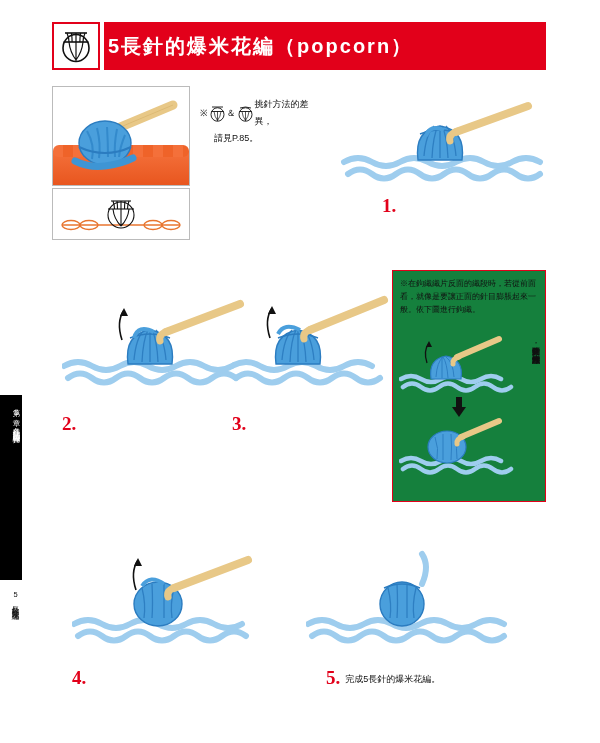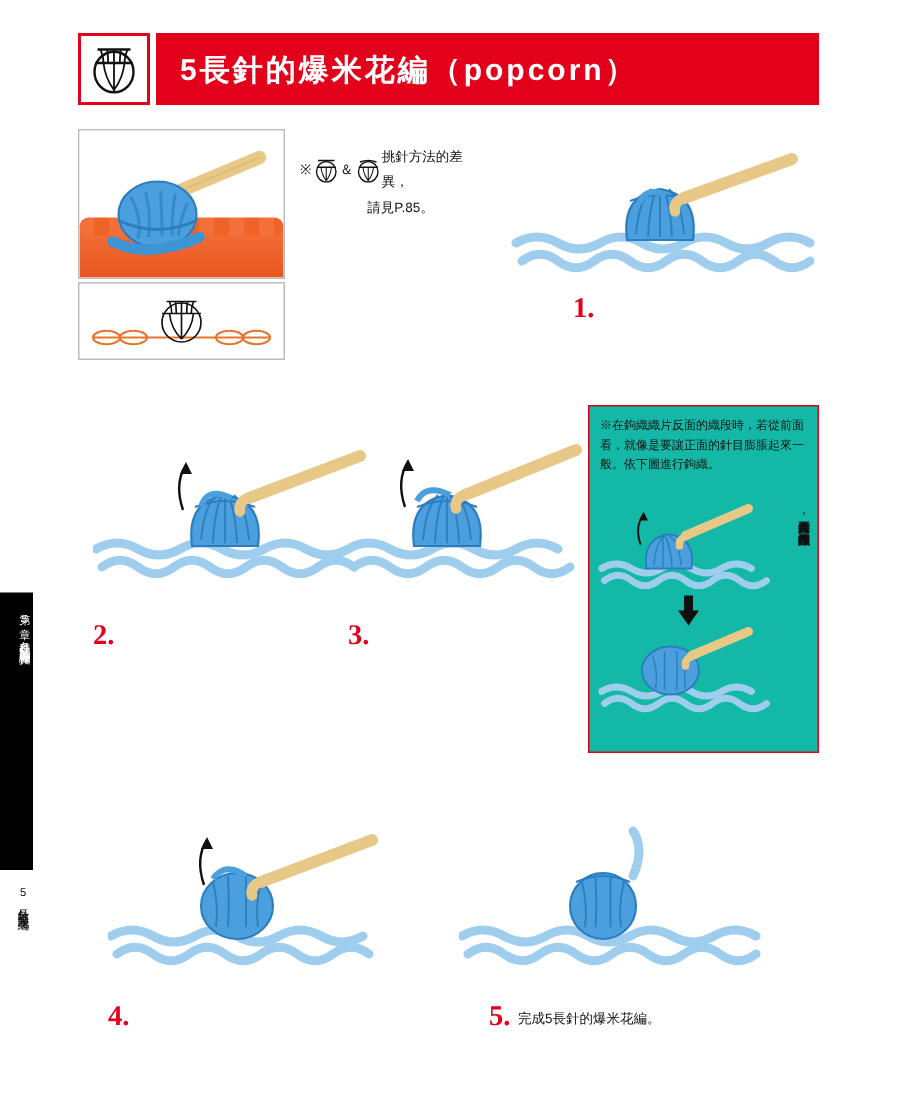--- a/index.html
+++ b/index.html
@@ -32,21 +32,21 @@
     position:absolute;left:52px;top:22px;width:48px;height:48px;
     border:2px solid #e2001a;box-sizing:border-box;
     display:flex;align-items:center;justify-content:center;background:#fff;
   }
   .hdr-bar{
     position:absolute;left:104px;top:22px;width:442px;height:48px;
     background:#e2001a;display:flex;align-items:center;
   }
   .hdr-title{
     color:#fff;font-size:20px;font-weight:bold;letter-spacing:2px;
-    padding-left:16px;
+    padding-left:4px;
   }
 
   
   .photo{
     position:absolute;left:52px;top:86px;width:138px;height:100px;
     border:1px solid #bbb;box-sizing:border-box;overflow:hidden;
     background:#fff;
   }
   .photo .sky{position:absolute;inset:0;background:#ffffff;}
   .photo .orange{position:absolute;left:0;bottom:0;width:100%;height:34px;
@@ -69,21 +69,21 @@
   .cap{position:absolute;display:flex;align-items:flex-start;}
   .cap .num{
     color:#e2001a;font-weight:bold;font-size:19px;line-height:1;
     margin-right:5px;font-family:"Liberation Serif",serif;
   }
   .cap .txt{font-size:9px;line-height:15px;color:#111;padding-top:4px;}
 
   
   .redbox{
     position:absolute;left:392px;top:270px;width:154px;height:232px;
-    border:1.5px solid #e2001a;box-sizing:border-box;background:#14b8a6;
+    border:1.5px solid #e2001a;box-sizing:border-box;background:#15803d;
   }
   .redbox .rtxt{
     position:absolute;left:7px;top:6px;width:140px;
     font-size:8px;line-height:13px;color:#111;
   }
   .redbox .vtxt{
     position:absolute;right:4px;top:70px;height:150px;
     writing-mode:vertical-rl;text-orientation:upright;
     font-size:8px;line-height:12px;color:#111;
   }
@@ -168,21 +168,21 @@
       <span>
         <svg width="15" height="17" viewBox="0 0 30 34">
           <ellipse cx="15" cy="19" rx="13" ry="13.5" fill="none" stroke="#111" stroke-width="1.8"></ellipse>
           <path d="M2.5 13 H27.5" stroke="#111" stroke-width="1.8"></path>
           <path d="M4 6 q11 -4 22 0" stroke="#111" stroke-width="1.8" fill="none"></path>
           <path d="M8 13 q1 10 7 18 M22 13 q-1 10 -7 18 M15 13 v19" stroke="#111" stroke-width="1.4" fill="none"></path>
         </svg>
       </span>
       <span>挑針方法的差異，</span>
     </div>
-    <div style="padding-left:14px;text-align:center;">請見P.85。</div>
+    <div style="padding-left:14px;">請見P.85。</div>
   </div>
 
   <div style="position:absolute;left:340px;top:86px;width:226px;height:110px;">
     <svg width="226" height="110" viewBox="0 0 226 110">
 
       <g stroke="#9ecdee" stroke-width="6" fill="none" stroke-linecap="round">
         <path d="M8 88 q12 -9 24 0 q12 9 24 0 q12 -9 24 0 q12 9 24 0 q12 -9 24 0 q12 9 24 0 q12 -9 24 0 q12 9 24 0"></path>
         <path d="M4 76 q14 -8 28 0 q14 8 28 0 q14 -8 28 0 q14 8 28 0 q14 -8 28 0 q14 8 28 0 q14 -8 28 0"></path>
       </g>
 

